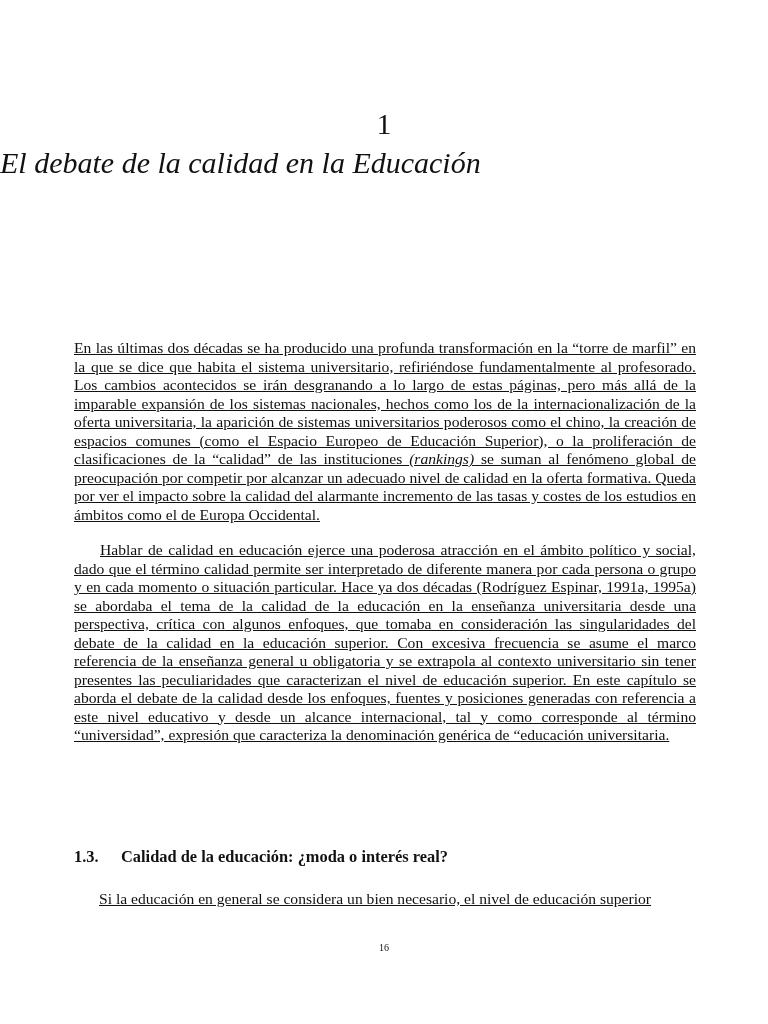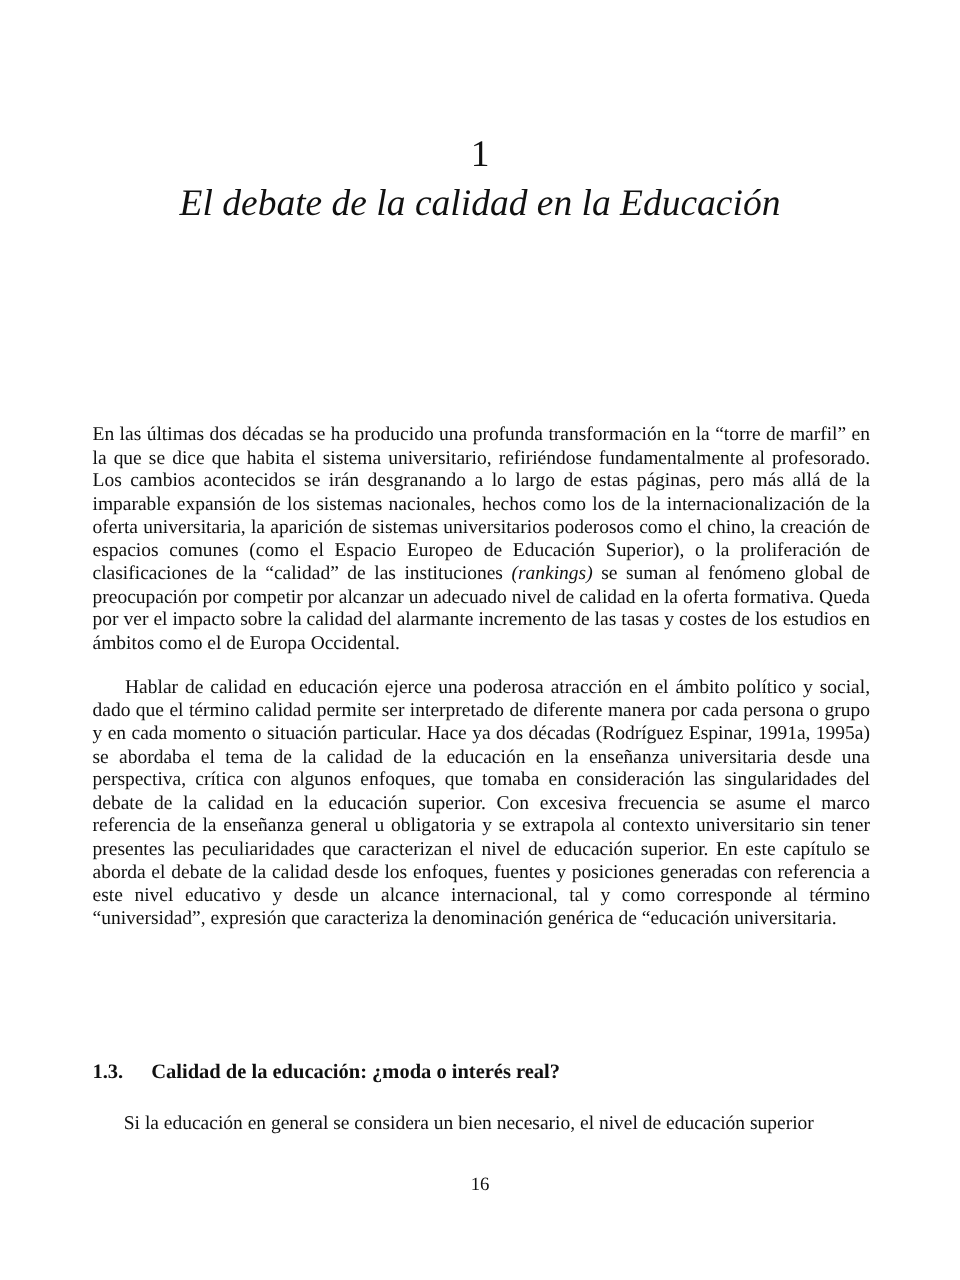--- a/index.html
+++ b/index.html
@@ -28,33 +28,33 @@
       width: 768px;
       text-align: center;
       font-size: 30px;
       line-height: 40px;
     }
     .chapter-title {
       position: absolute;
       top: 142px;
       left: 0;
       width: 768px;
-      text-align: center;
       font-style: italic;
       font-size: 30px;
       line-height: 42px;
     }
     .chapter-title span { display: block; }
     .body-text {
       position: absolute;
       left: 74px;
       width: 622px;
       font-size: 15.6px;
       line-height: 18.5px;
       text-align: justify;
+      text-decoration: underline;
     }
     .intro { top: 339px; }
     .body-text p {
       margin: 0;
     }
     .body-text p + p {
       text-indent: 26px;
       margin-top: 17px;
     }
     .body-text em { font-style: italic; }
@@ -71,21 +71,21 @@
       display: inline-block;
       width: 47px;
     }
     .section-body { top: 890px; margin-left: 25px; }
     .page-number {
       position: absolute;
       top: 938px;
       left: 0;
       width: 768px;
       text-align: center;
-      font-size: 15px;
+      font-size: 10px;
       line-height: 20px;
     }
   </style>
 </head>
 <body>
 
 <div class="page">
 
   <div class="chapter-number">1</div>
 

